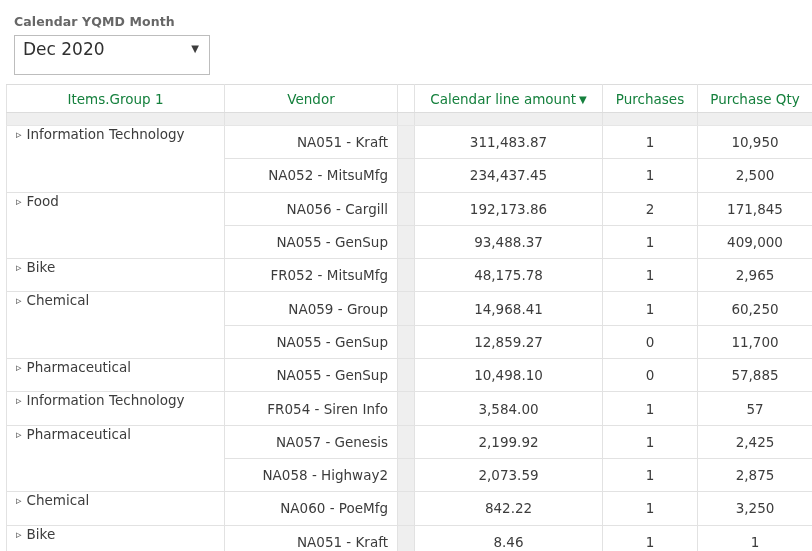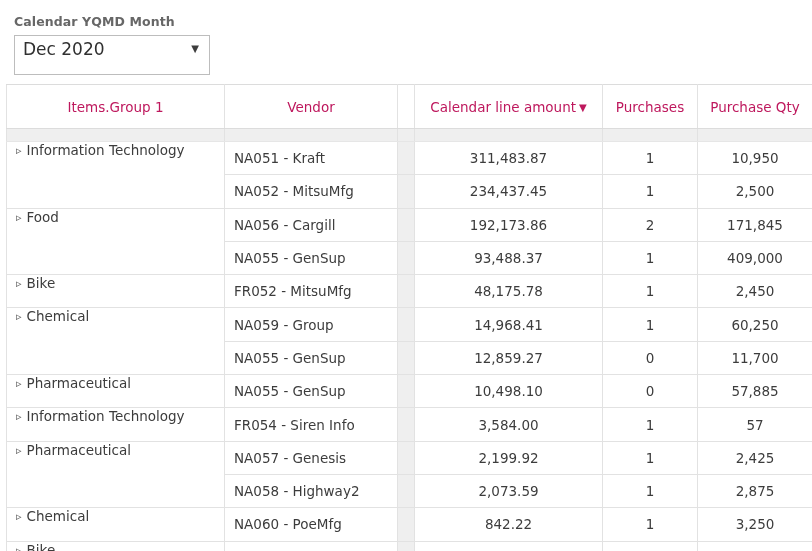--- a/index.html
+++ b/index.html
@@ -68,22 +68,22 @@
   table.grid th,
   table.grid td {
     border: 1px solid #e2e2e2;
     padding: 0 9px;
     box-sizing: border-box;
     overflow: hidden;
     white-space: nowrap;
     font-weight: normal;
   }
   table.grid thead th {
-    height: 44px;
-    color: #be185d;
+    height: 28px;
+    color: #15803d;
     font-size: 13.5px;
     text-align: center;
     background: #fff;
     border-top: 1px solid #dcdcdc;
     border-bottom: 1px solid #dcdcdc;
     vertical-align: middle;
   }
   th.num-head { text-align: right; }
   .sort-caret { font-size: 10px; margin-left: 3px; position: relative; top: -1px; }
 
@@ -99,21 +99,21 @@
     height: 33.3px;
     color: #3c3c3c;
     vertical-align: middle;
     background: #fff;
   }
   td.group {
     text-align: left;
     vertical-align: top;
     padding-top: 7px;
   }
-  td.vendor { text-align: left; }
+  td.vendor { text-align: right; }
   td.num { text-align: center; }
   td.gap, th.gap, tr.spacer-row td.gap {
     background: #efefef;
     padding: 0;
     border-left: 1px solid #e2e2e2;
     border-right: 1px solid #e2e2e2;
   }
   .tri {
     display: inline-block;
     font-size: 11px;
@@ -199,21 +199,21 @@
           <td class="num">93,488.37</td>
           <td class="num">1</td>
           <td class="num">409,000</td>
         </tr>
         <tr>
           <td class="group"><span class="tri">▹</span><span>Bike</span></td>
           <td class="vendor">FR052 - MitsuMfg</td>
           <td class="gap"></td>
           <td class="num">48,175.78</td>
           <td class="num">1</td>
-          <td class="num">2,450</td>
+          <td class="num">2,965</td>
         </tr>
         <tr>
           <td class="group" rowspan="2"><span class="tri">▹</span><span>Chemical</span></td>
           <td class="vendor">NA059 - Group</td>
           <td class="gap"></td>
           <td class="num">14,968.41</td>
           <td class="num">1</td>
           <td class="num">60,250</td>
         </tr>
         <tr>

